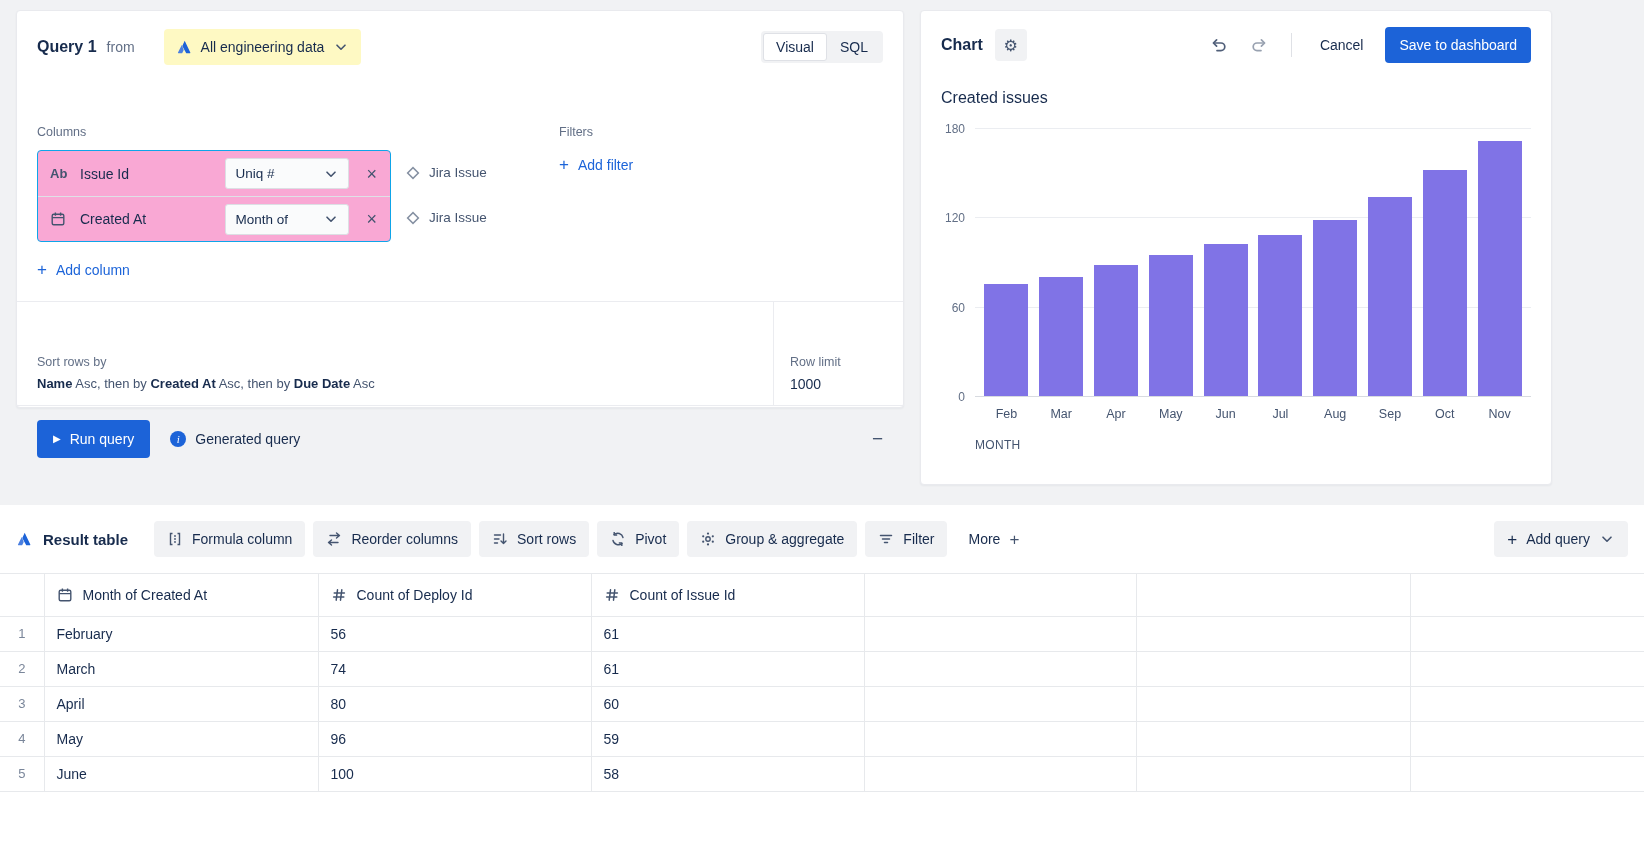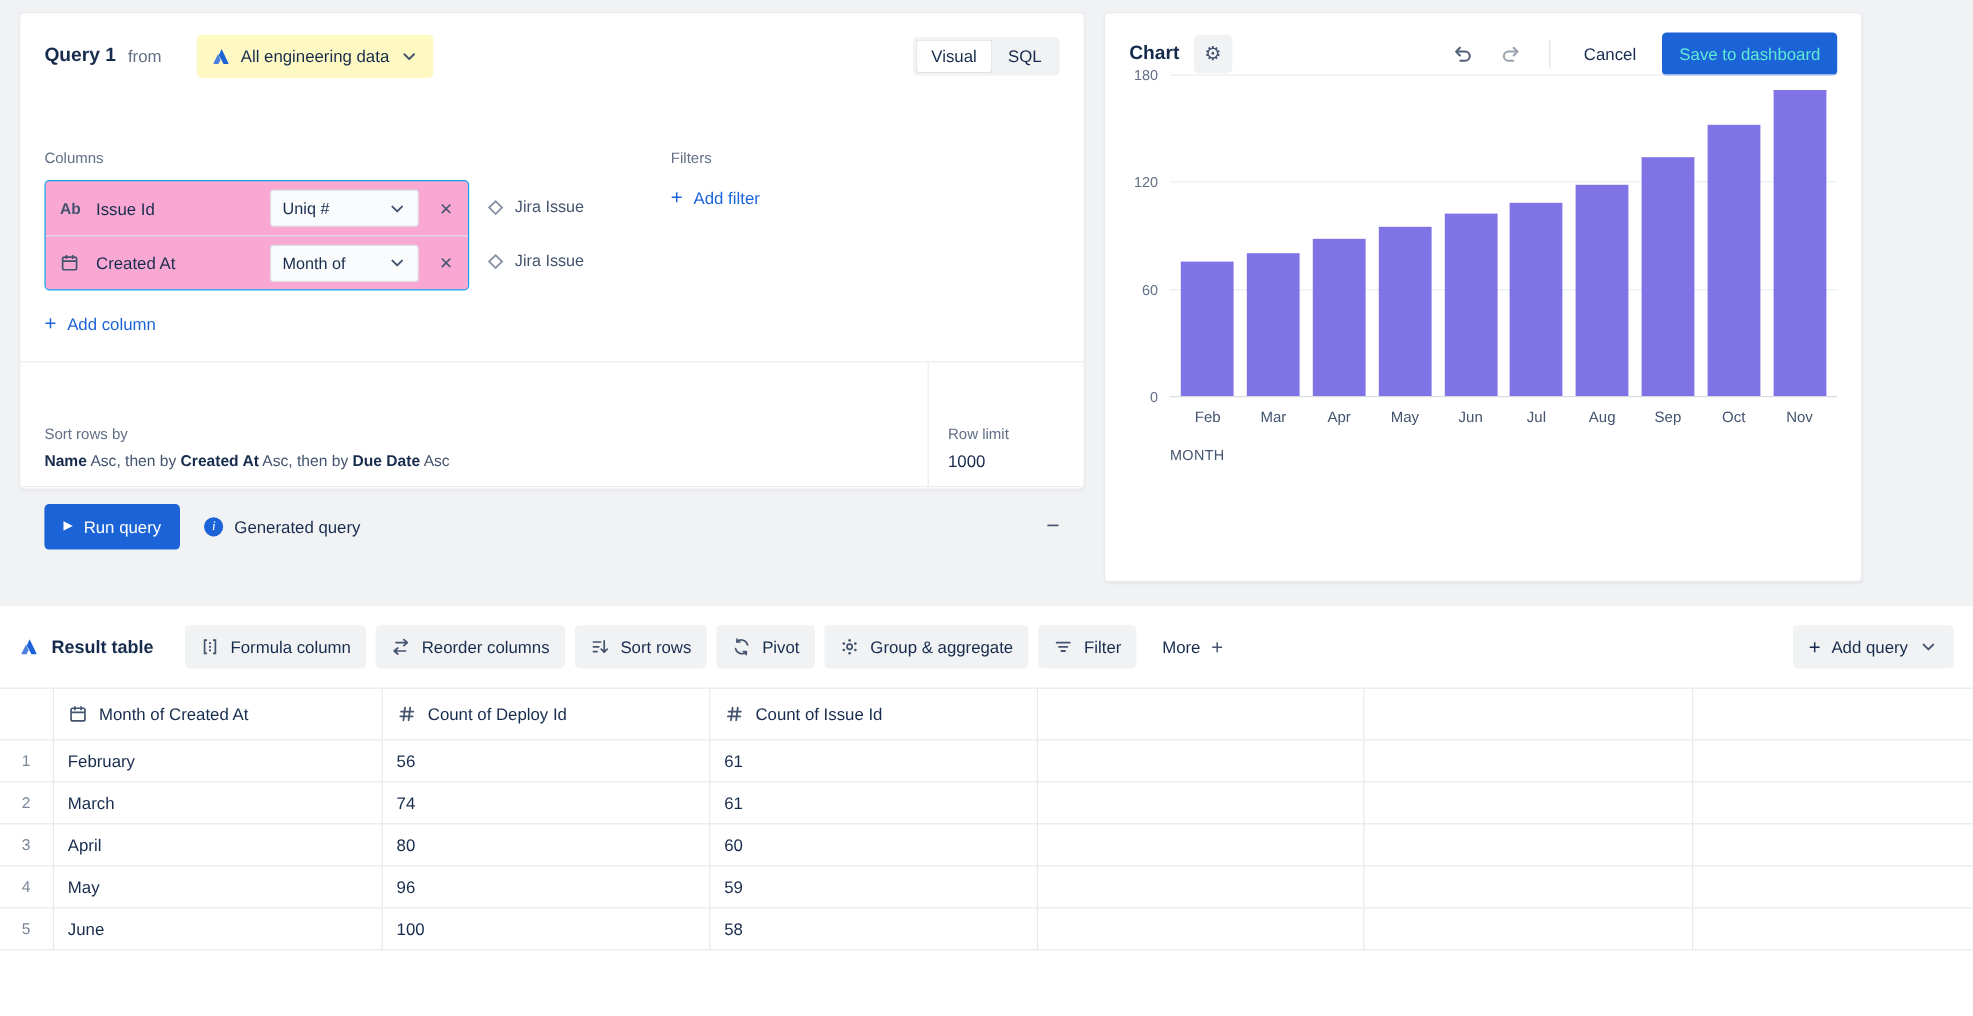--- a/index.html
+++ b/index.html
@@ -74,21 +74,21 @@
   .chart-panel { width:632px; height:475px; padding:16px 20px; display:flex; flex-direction:column; }
   .cp-header { display:flex; align-items:center; gap:12px; }
   .cp-title { font-size:16px; font-weight:700; }
   .icon-btn { width:32px; height:32px; border:none; background:#f1f2f4; border-radius:4px;
               display:flex; align-items:center; justify-content:center; color:#44546f; font-size:16px; }
   .undo-btn,.redo-btn { border:none; background:none; width:28px; height:28px; color:#505f79;
                         display:flex; align-items:center; justify-content:center; }
   .redo-btn { color:#98a1b0; }
   .v-div { width:1px; height:24px; background:#dfe1e6; margin:0 6px; }
   .cancel-btn { border:none; background:none; font-size:14px; color:#172b4d; padding:6px 10px; }
-  .save-btn { background:#1c63d8; color:#5eead4; border:none; border-radius:4px; height:36px;
+  .save-btn { background:#1c63d8; color:#ffffff; border:none; border-radius:4px; height:36px;
               padding:0 14px; font-size:14px; font-weight:500; }
   .chart-title { font-size:16px; font-weight:400; color:#172b4d; margin:26px 0 22px; }
   .chart-flex { display:flex; }
   .y-axis { position:relative; width:34px; height:268px; flex:none; }
   .ytick { position:absolute; right:10px; font-size:12px; color:#626f86; }
   .plot { position:relative; flex:1; height:268px; display:flex; align-items:flex-end;
           border-bottom:1px solid #d8dbe0; padding:0 4px; }
   .gridline { position:absolute; left:0; right:0; height:1px; background:#ebedf1; }
   .bar-slot { flex:1; display:flex; justify-content:center; z-index:1; }
   .bar { width:44px; }
@@ -266,20 +266,21 @@
           <svg viewBox="0 0 20 20">
             <path d="M15 8H8a3.8 3.8 0 0 0 0 7.6h4" fill="none" stroke="currentColor" stroke-width="1.7" stroke-linecap="round"></path>
             <path d="M12.4 4.8L15.6 8l-3.2 3.2" fill="none" stroke="currentColor" stroke-width="1.7" stroke-linecap="round" stroke-linejoin="round"></path>
           </svg>
         </button>
       <div class="v-div"></div>
       <button class="cancel-btn">Cancel</button>
       <button class="save-btn">Save to dashboard</button>
     </div>
 
+    <div class="chart-title">Created issues</div>
 
     <div class="chart-flex">
       <div class="y-axis">
           <span class="ytick" style="bottom: -7px;">0</span>
           <span class="ytick" style="bottom: 82.3333px;">60</span>
           <span class="ytick" style="bottom: 171.667px;">120</span>
           <span class="ytick" style="bottom: 261px;">180</span>
         </div>
       <div class="plot">
           <div class="gridline" style="bottom: 88.3333px;"></div>

